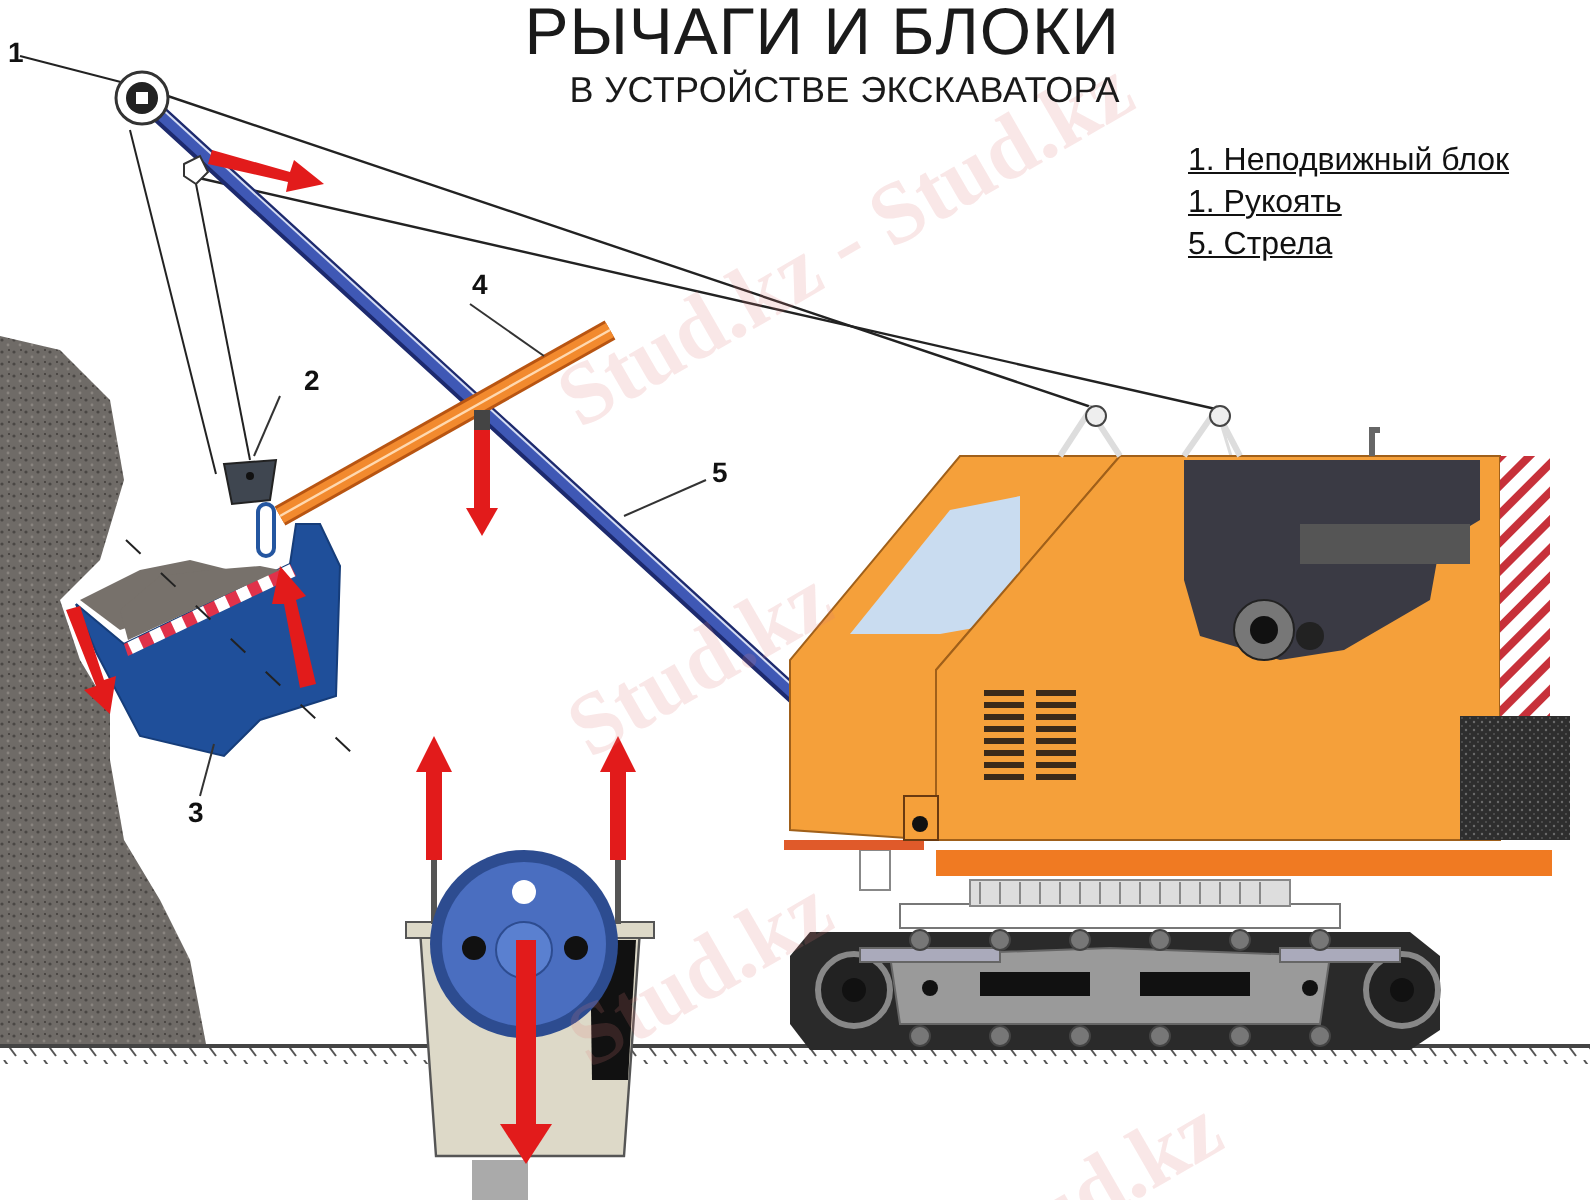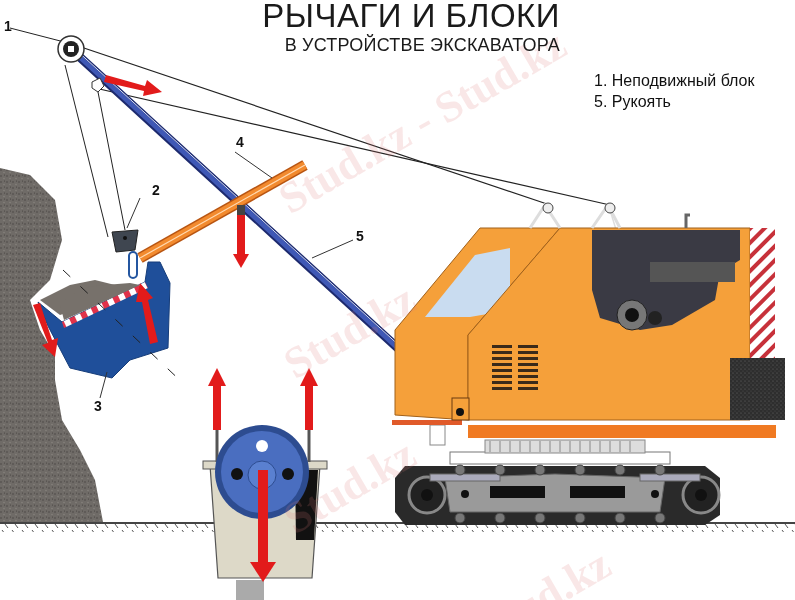--- a/index.html
+++ b/index.html
@@ -2,21 +2,21 @@
 <html><head>
 <meta charset="utf-8">
 <style>
   html, body { margin:0; padding:0; background:#ffffff; }
   body { width:795px; height:600px; position:relative; overflow:hidden; font-family:"Liberation Sans", sans-serif; }
   #stage { position:absolute; left:0; top:0; width:795px; height:600px; }
   .title { position:absolute; left:200px; top:0; width:360px; text-align:right; color:#1a1a1a; }
   .title .main { font-size:33px; letter-spacing:0.5px; line-height:36px; margin-top:-2px; }
   .title .sub { font-size:18px; line-height:22px; letter-spacing:0.2px; }
   .legend { position:absolute; left:594px; top:70px; font-size:16px; line-height:21px; color:#111; }
-  .legend div { white-space:nowrap; }
+  .legend div { white-space:nowrap;text-decoration:underline; }
   .lbl { position:absolute; font-size:14px; font-weight:bold; color:#111; }
   .wm { position:absolute; font-family:"Liberation Serif", serif; font-weight:bold; color:rgba(220,120,120,0.18); font-size:44px; transform:rotate(-30deg); transform-origin:left top; white-space:nowrap; pointer-events:none; }
 </style>
 </head>
 <body>
 
 <div id="stage">
 <svg width="795" height="600" viewBox="0 0 795 600" xmlns="http://www.w3.org/2000/svg">
   <defs>
     <pattern id="rock" width="6" height="6" patternUnits="userSpaceOnUse">
@@ -219,20 +219,21 @@
 <div class="wm" style="left:275px;top:500px;">Stud.kz</div>
 <div class="wm" style="left:470px;top:610px;">Stud.kz</div>
 
 <div class="title">
   <div class="main">РЫЧАГИ И БЛОКИ</div>
   <div class="sub">В УСТРОЙСТВЕ ЭКСКАВАТОРА</div>
 </div>
 
 <div class="legend">
   <div>1. Неподвижный блок</div>
-  <div>5. Рукоять</div>
+  <div>1. Рукоять</div>
+  <div>5. Стрела</div>
 </div>
 
 <div class="lbl" style="left:4px;top:18px;">1</div>
 <div class="lbl" style="left:152px;top:182px;">2</div>
 <div class="lbl" style="left:94px;top:398px;">3</div>
 <div class="lbl" style="left:236px;top:134px;">4</div>
 <div class="lbl" style="left:356px;top:228px;">5</div>
 
 </body></html>

